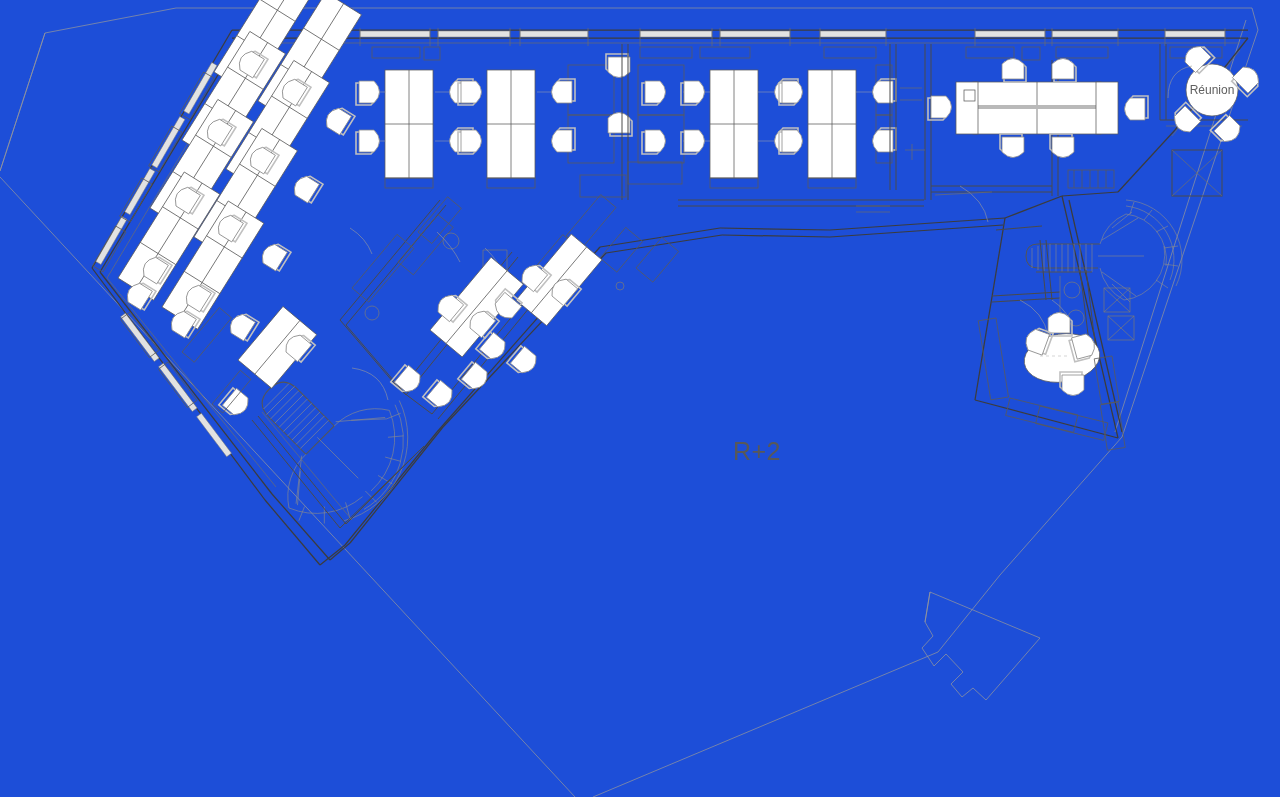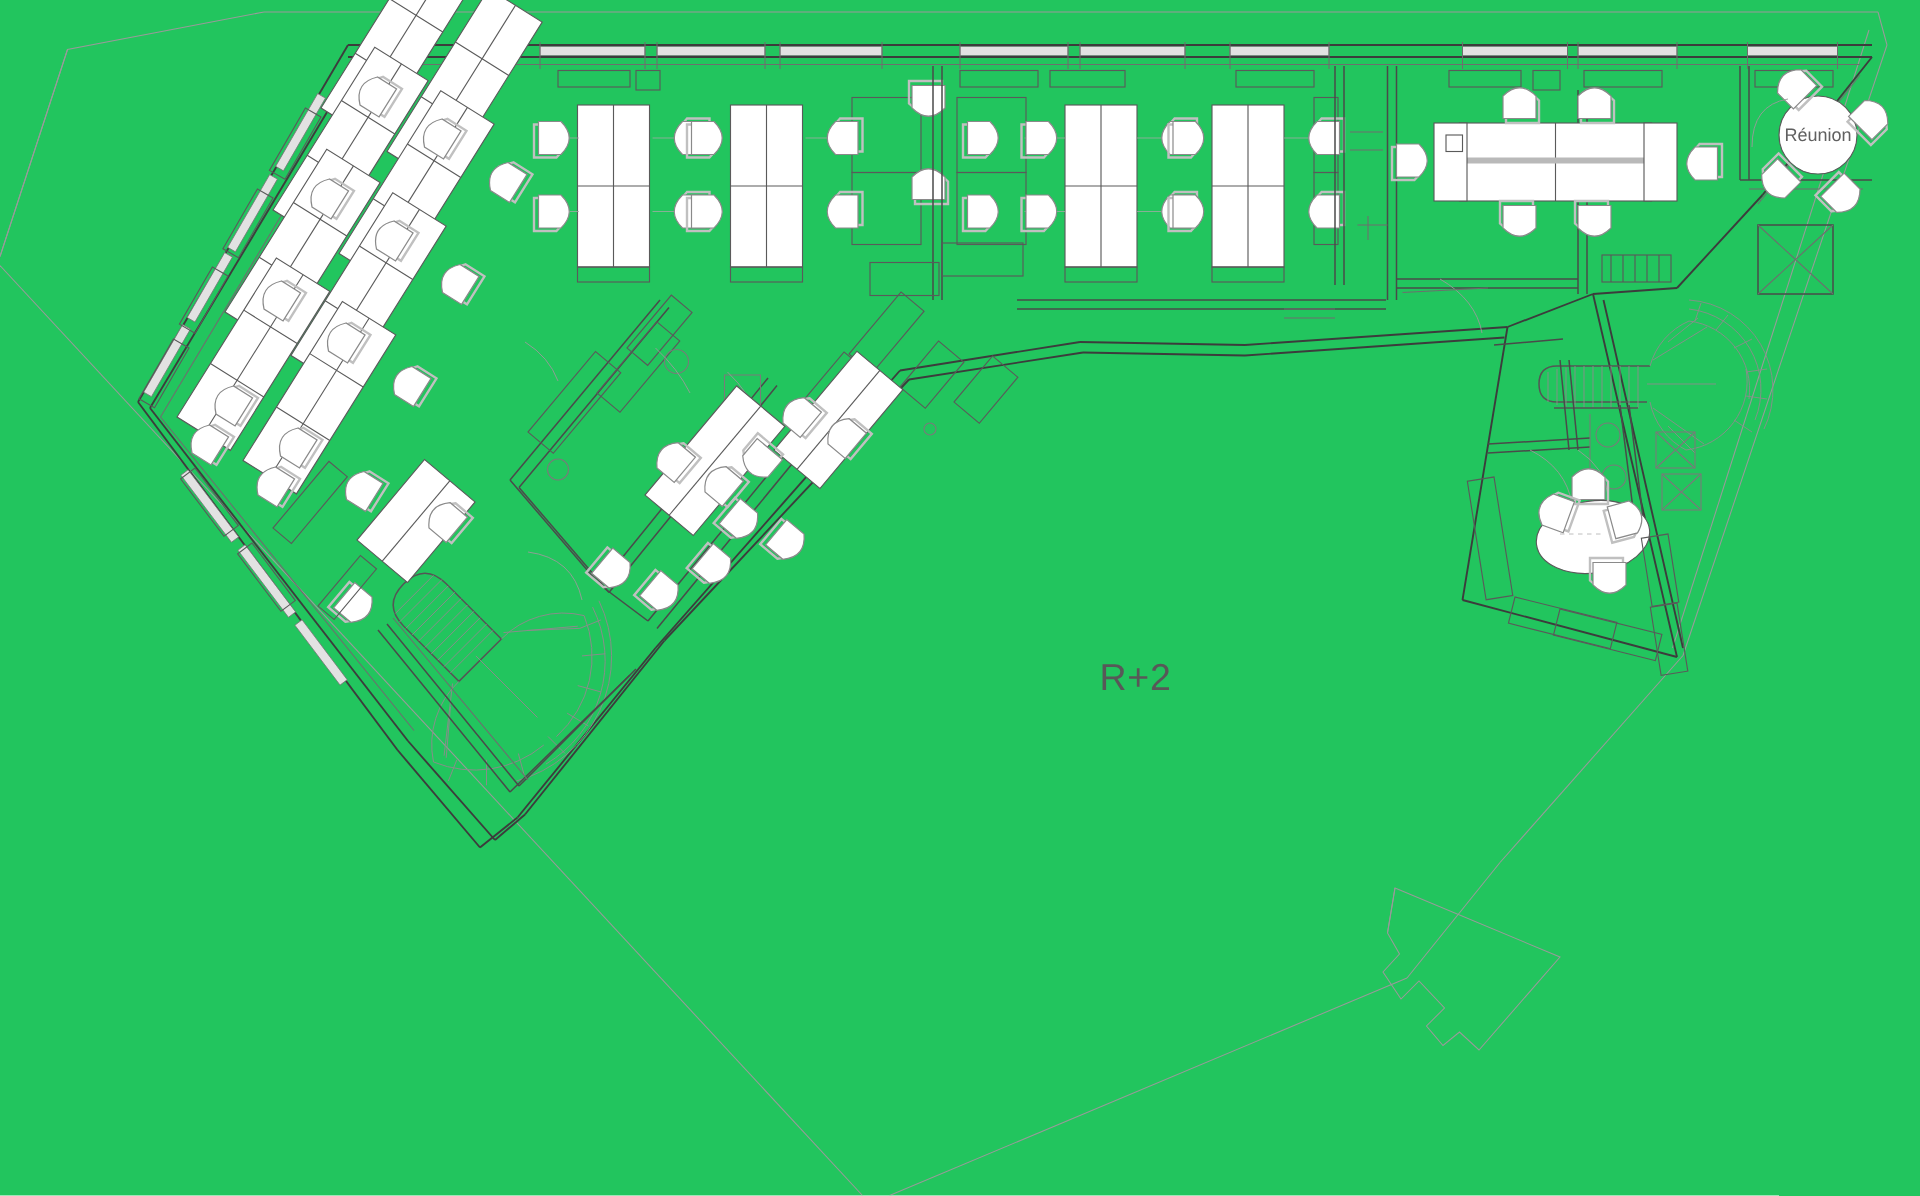--- a/index.html
+++ b/index.html
@@ -11,21 +11,21 @@
   body {
     width: 1280px;
     height: 797px;
     overflow: hidden;
     font-family: "Liberation Sans", sans-serif;
   }
   #plan-root {
     position: relative;
     width: 1280px;
     height: 797px;
-    background: #22c55e;
+    background: #1d4ed8;
   }
   #plan-svg {
     position: absolute;
     left: 0;
     top: 0;
     width: 1280px;
     height: 797px;
     display: block;
   }
   

